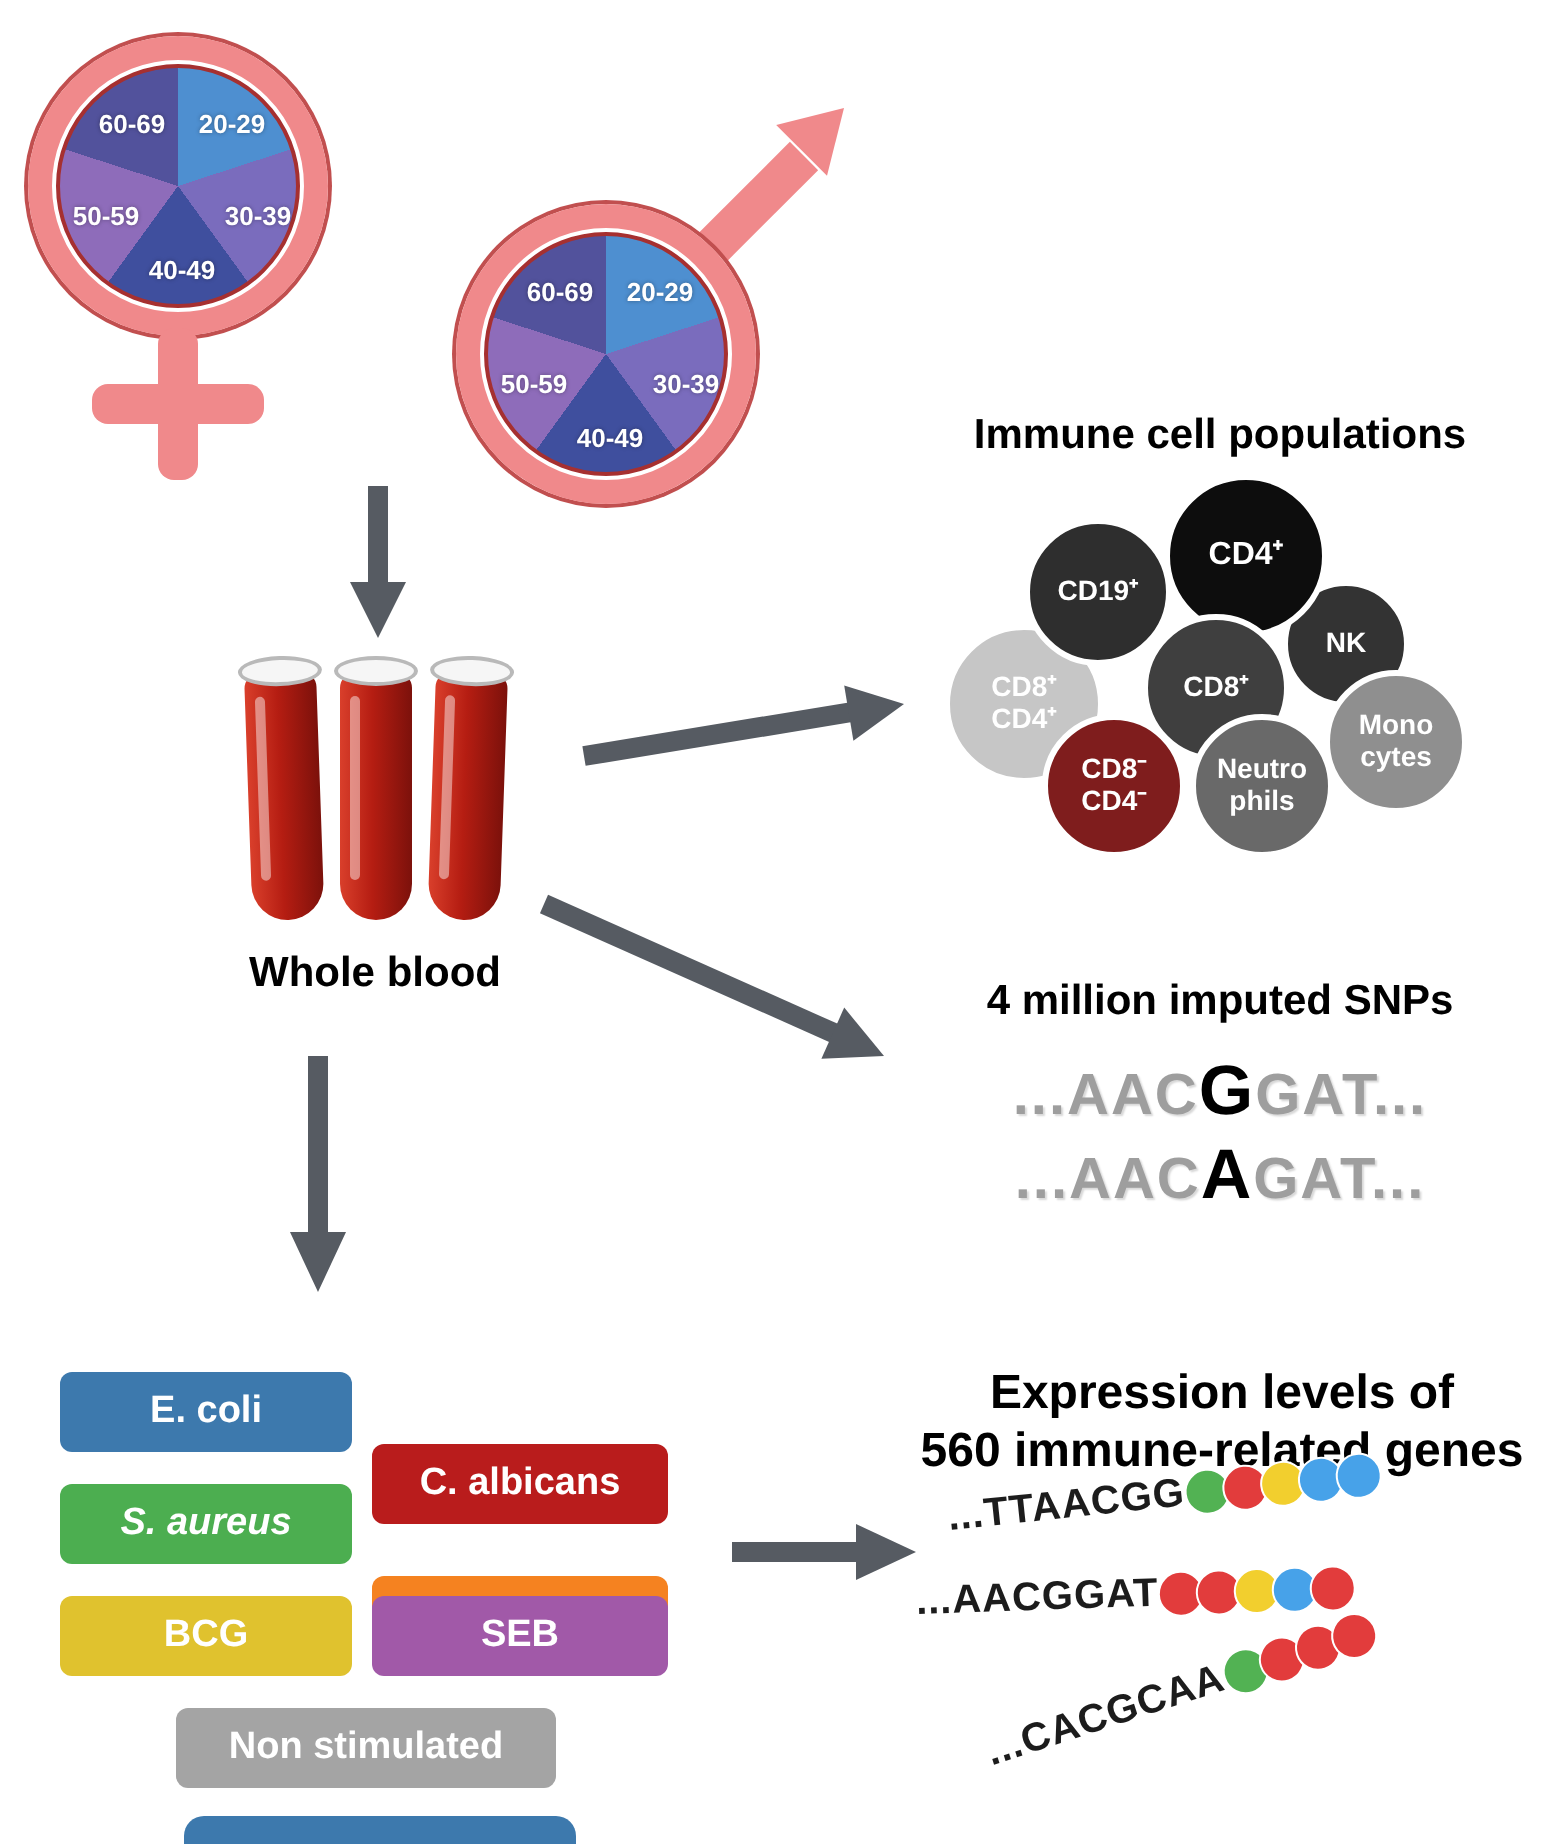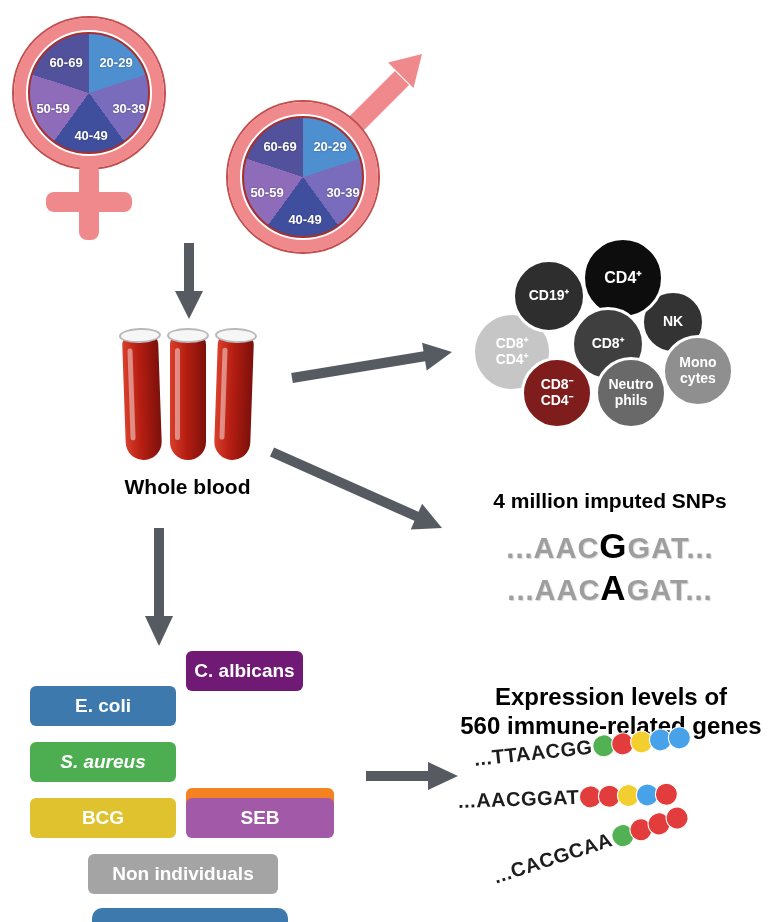--- a/index.html
+++ b/index.html
@@ -147,20 +147,21 @@
   <svg style="left:268px; top:446px;" width="180" height="90">
     <line x1="4" y1="6" x2="150" y2="71" stroke="#565b62" stroke-width="10"></line>
     <polygon points="174,82 142.7,83.4 154.1,57.8" fill="#565b62"></polygon>
   </svg>
 
   <svg style="left:142px; top:528px;" width="34" height="122">
     <line x1="17" y1="0" x2="17" y2="90" stroke="#565b62" stroke-width="10"></line>
     <polygon points="3,88 31,88 17,118" fill="#565b62"></polygon>
   </svg>
 
+  <div class="h1" style="left:455px; top:205px; width:310px;">Immune cell populations</div>
   <div>
     <div class="cell" style="left: 472px; top: 312px; width: 80px; height: 80px; background-color: rgb(198, 198, 198);">CD8⁺
 CD4⁺</div>
     <div class="cell" style="left: 512px; top: 259px; width: 74px; height: 74px; background-color: rgb(46, 46, 46);">CD19⁺</div>
     <div class="cell" style="left: 641px; top: 290px; width: 64px; height: 64px; background-color: rgb(51, 51, 51);">NK</div>
     <div class="cell" style="left: 582px; top: 237px; width: 82px; height: 82px; font-size: 16px; background-color: rgb(13, 13, 13);">CD4⁺</div>
     <div class="cell" style="left: 662px; top: 335px; width: 72px; height: 72px; background-color: rgb(143, 143, 143);">Mono
 cytes</div>
     <div class="cell" style="left: 571px; top: 307px; width: 74px; height: 74px; background-color: rgb(63, 63, 63);">CD8⁺</div>
     <div class="cell" style="left: 521px; top: 357px; width: 72px; height: 72px; background-color: #7f1d1d;">CD8⁻
@@ -172,26 +173,26 @@
   <div class="h1" style="left:455px; top:488px; width:310px;">4 million imputed SNPs</div>
   <div class="snp-line" style="left:460px; top:526px;">
     <span>...AAC</span><span class="snp-variant">G</span><span>GAT...</span>
   </div>
   <div class="snp-line" style="left:460px; top:568px;">
     <span>...AAC</span><span class="snp-variant">A</span><span>GAT...</span>
   </div>
 
   <div>
     <div class="stim" style="left: 30px; top: 686px; width: 146px; background-color: rgb(61, 121, 173);">E. coli</div>
-    <div class="stim" style="left: 186px; top: 651px; width: 117px; background-color: #701a75;">C. albicans</div>
+    <div class="stim" style="left: 186px; top: 722px; width: 148px; background-color: #b91c1c;">C. albicans</div>
     <div class="stim" style="left: 30px; top: 742px; width: 146px; background-color: rgb(76, 174, 80); font-style: italic;">S. aureus</div>
     <div class="stim" style="left: 186px; top: 742px; width: 148px; background-color: rgb(245, 130, 32); margin-top: 46px;">Influenza</div>
     <div class="stim" style="left: 30px; top: 798px; width: 146px; background-color: rgb(224, 194, 46);">BCG</div>
     <div class="stim" style="left: 186px; top: 798px; width: 148px; background-color: rgb(161, 89, 168);">SEB</div>
-    <div class="stim" style="left: 88px; top: 854px; width: 190px; background-color: rgb(164, 164, 164);">Non individuals</div>
+    <div class="stim" style="left: 88px; top: 854px; width: 190px; background-color: rgb(164, 164, 164);">Non stimulated</div>
     <div class="abs" style="left: 92px; top: 908px; width: 196px; height: 14px; border-radius: 10px 10px 0px 0px; background-color: rgb(61, 121, 173);"></div>
   </div>
 
   <svg style="left:366px; top:758px;" width="94" height="36">
     <line x1="0" y1="18" x2="64" y2="18" stroke="#565b62" stroke-width="10"></line>
     <polygon points="62,4 62,32 92,18" fill="#565b62"></polygon>
   </svg>
 
   <div class="h1" style="left:455px; top:682px; width:312px; font-size:24px;">Expression levels of
 560 immune-related genes</div>

